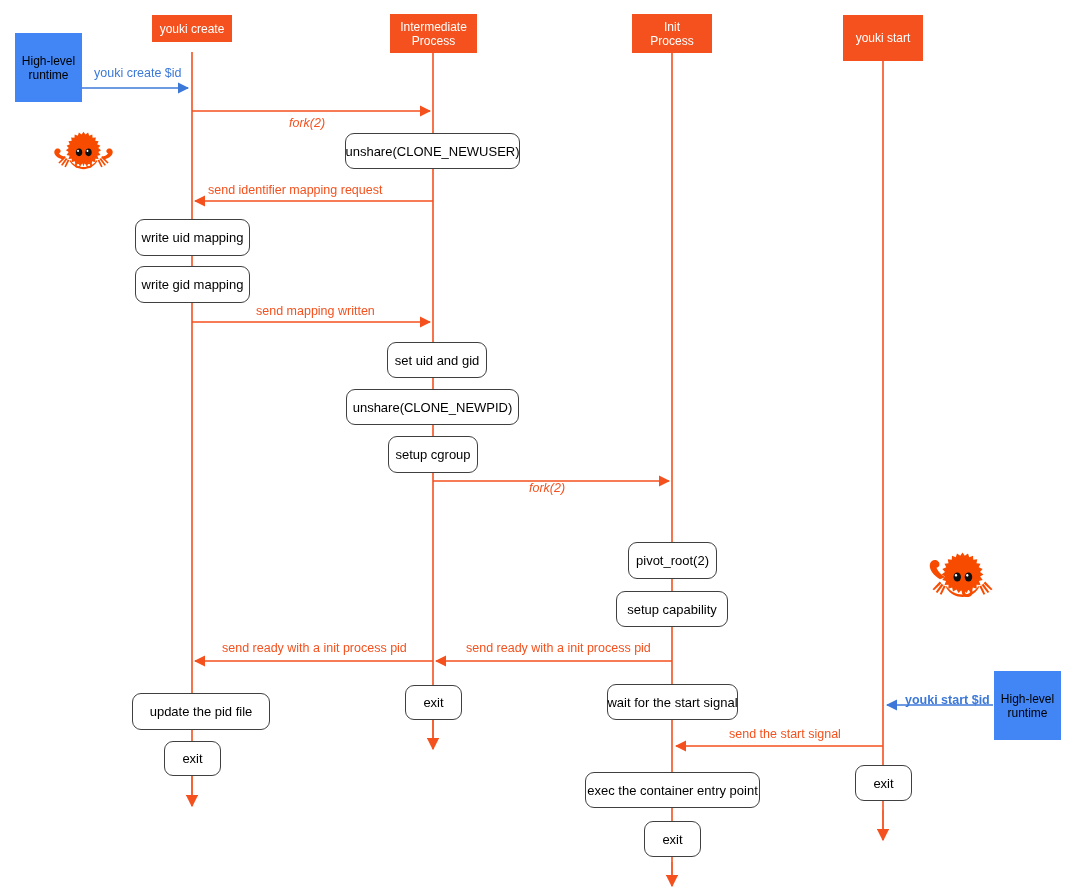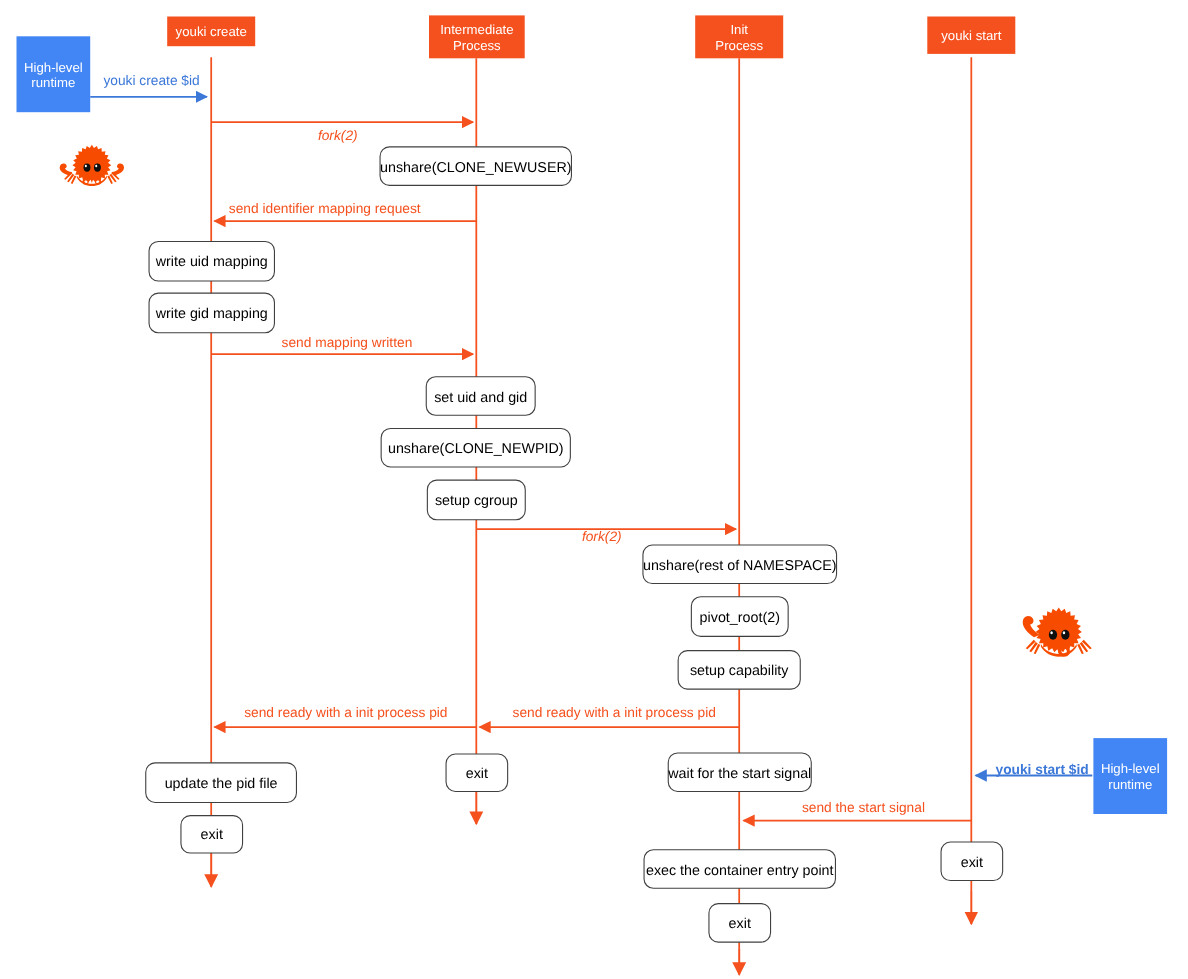--- a/index.html
+++ b/index.html
@@ -31,21 +31,21 @@
     justify-content:center;
     text-align:center;
     box-sizing:border-box;
     padding:2px 4px;
     z-index:5;
   }
   
   .actor{
     position:absolute;
     background:#4285F4;
-    color:#ffffff;
+    color:#000000;
     font-size:12px;
     line-height:14px;
     display:flex;
     align-items:center;
     justify-content:center;
     text-align:center;
     box-sizing:border-box;
     padding:2px 4px;
     z-index:5;
   }
@@ -224,21 +224,21 @@
   <div class="participant" style="left:390px; top:14px; width:87px; height:39px; flex-direction:column;">
     <span>Intermediate</span>
     <span>Process</span>
   </div>
 
   <div class="participant" style="left:632px; top:14px; width:80px; height:39px; flex-direction:column;">
     <span>Init</span>
     <span>Process</span>
   </div>
 
-  <div class="participant" style="left:843px; top:15px; width:80px; height:34px;">
+  <div class="participant" style="left:843px; top:15px; width:80px; height:46px;">
     <span>youki start</span>
   </div>
 
   <div class="actor" style="left:15px; top:33px; width:67px; height:69px; flex-direction:column;">
     <span>High-level</span>
     <span>runtime</span>
   </div>
 
   <div class="actor" style="left:994px; top:671px; width:67px; height:69px; flex-direction:column;">
     <span>High-level</span>
@@ -262,23 +262,20 @@
   </div>
 
   <div class="activity" style="left:346px; top:389px; width:173px; height:36px;">
     <span>unshare(CLONE_NEWPID)</span>
   </div>
 
   <div class="activity" style="left:388px; top:436px; width:90px; height:37px;">
     <span>setup cgroup</span>
   </div>
 
-  <div class="activity" style="left:584px; top:495px; width:177px; height:36px;">
-    <span>unshare(rest of NAMESPACE)</span>
-  </div>
 
   <div class="activity" style="left:628px; top:542px; width:89px; height:37px;">
     <span>pivot_root(2)</span>
   </div>
 
   <div class="activity" style="left:616px; top:591px; width:112px; height:36px;">
     <span>setup capability</span>
   </div>
 
   <div class="activity" style="left:132px; top:693px; width:138px; height:37px;">

